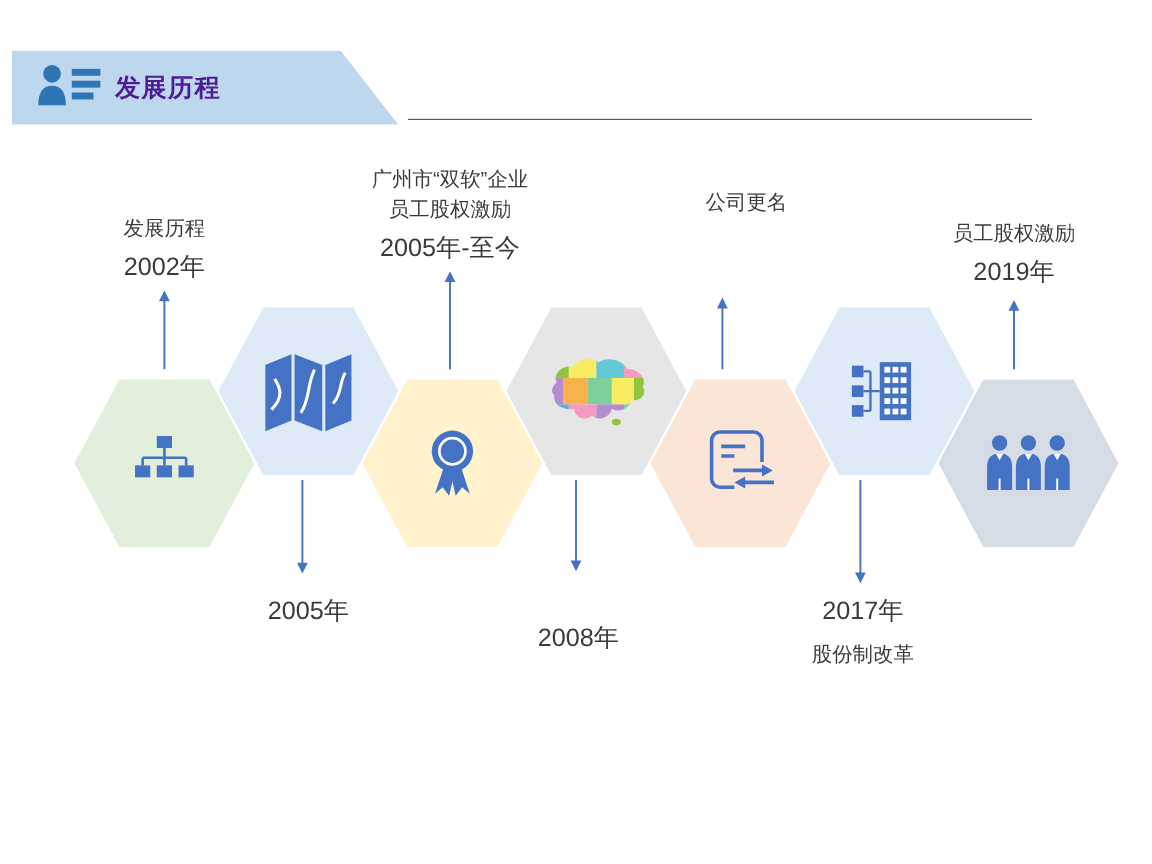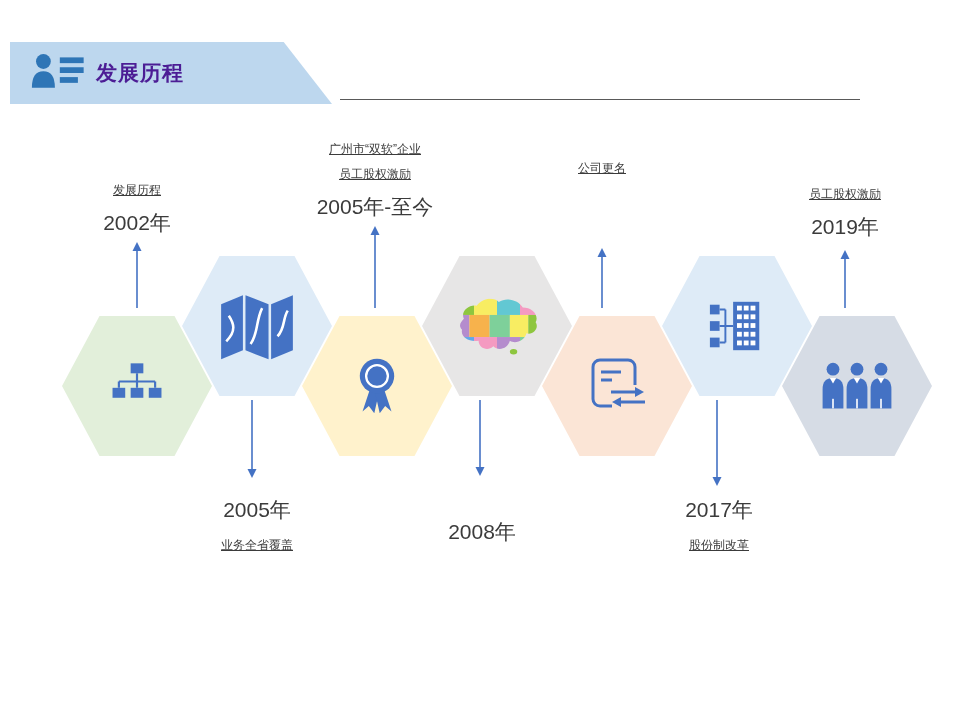--- a/index.html
+++ b/index.html
@@ -33,29 +33,29 @@
   .arrow{position:absolute;}
   .a1{left:131px;top:242px;}
   .a2{left:246px;top:400px;}
   .a3{left:369px;top:226px;}
   .a4{left:474px;top:400px;}
   .a5{left:596px;top:248px;}
   .a6{left:711px;top:400px;}
   .a7{left:839px;top:250px;}
   
   .callout{position:absolute;text-align:center;color:#3b3b3b;}
-  .callout .small{font-size:12px;line-height:25px;text-decoration:underline;}
+  .callout .small{font-size:17px;line-height:25px;}
   .callout .year{font-size:21px;line-height:28px;}
   .callout-above .year{margin-top:6px;}
   .callout-below .small{margin-top:9px;}
   .c1{left:47px;top:178px;width:180px;}
   .c2{left:167px;top:496px;width:180px;}
   .c3{left:280px;top:137px;width:190px;}
   .c4{left:392px;top:492px;width:180px;margin-top:26px;}
-  .c5{left:512px;top:156px;width:180px;}
+  .c5{left:532px;top:156px;width:180px;}
   .c6{left:629px;top:496px;width:180px;}
   .c7{left:755px;top:182px;width:180px;}
 </style>
 </head>
 <body>
 
 <div id="slide">
 
   <div id="banner" style="background-color: rgb(189, 215, 238);">
     <svg class="hicon" viewBox="0 0 72 56">
@@ -214,21 +214,20 @@
       <polygon points="6,0 1.5,9 10.5,9" fill="#4472C4"></polygon>
   </svg>
 
   <div class="callout callout-above c1">
     <div class="small">发展历程</div>
     <div class="year">2002年</div>
   </div>
 
   <div class="callout callout-below c2">
     <div class="year">2005年</div>
-    <div class="small">业务全省覆盖</div>
   </div>
 
   <div class="callout callout-above c3">
     <div class="small">广州市“双软”企业</div>
     <div class="small">员工股权激励</div>
     <div class="year">2005年-至今</div>
   </div>
 
   <div class="callout callout-below c4">
     <div class="year">2008年</div>

